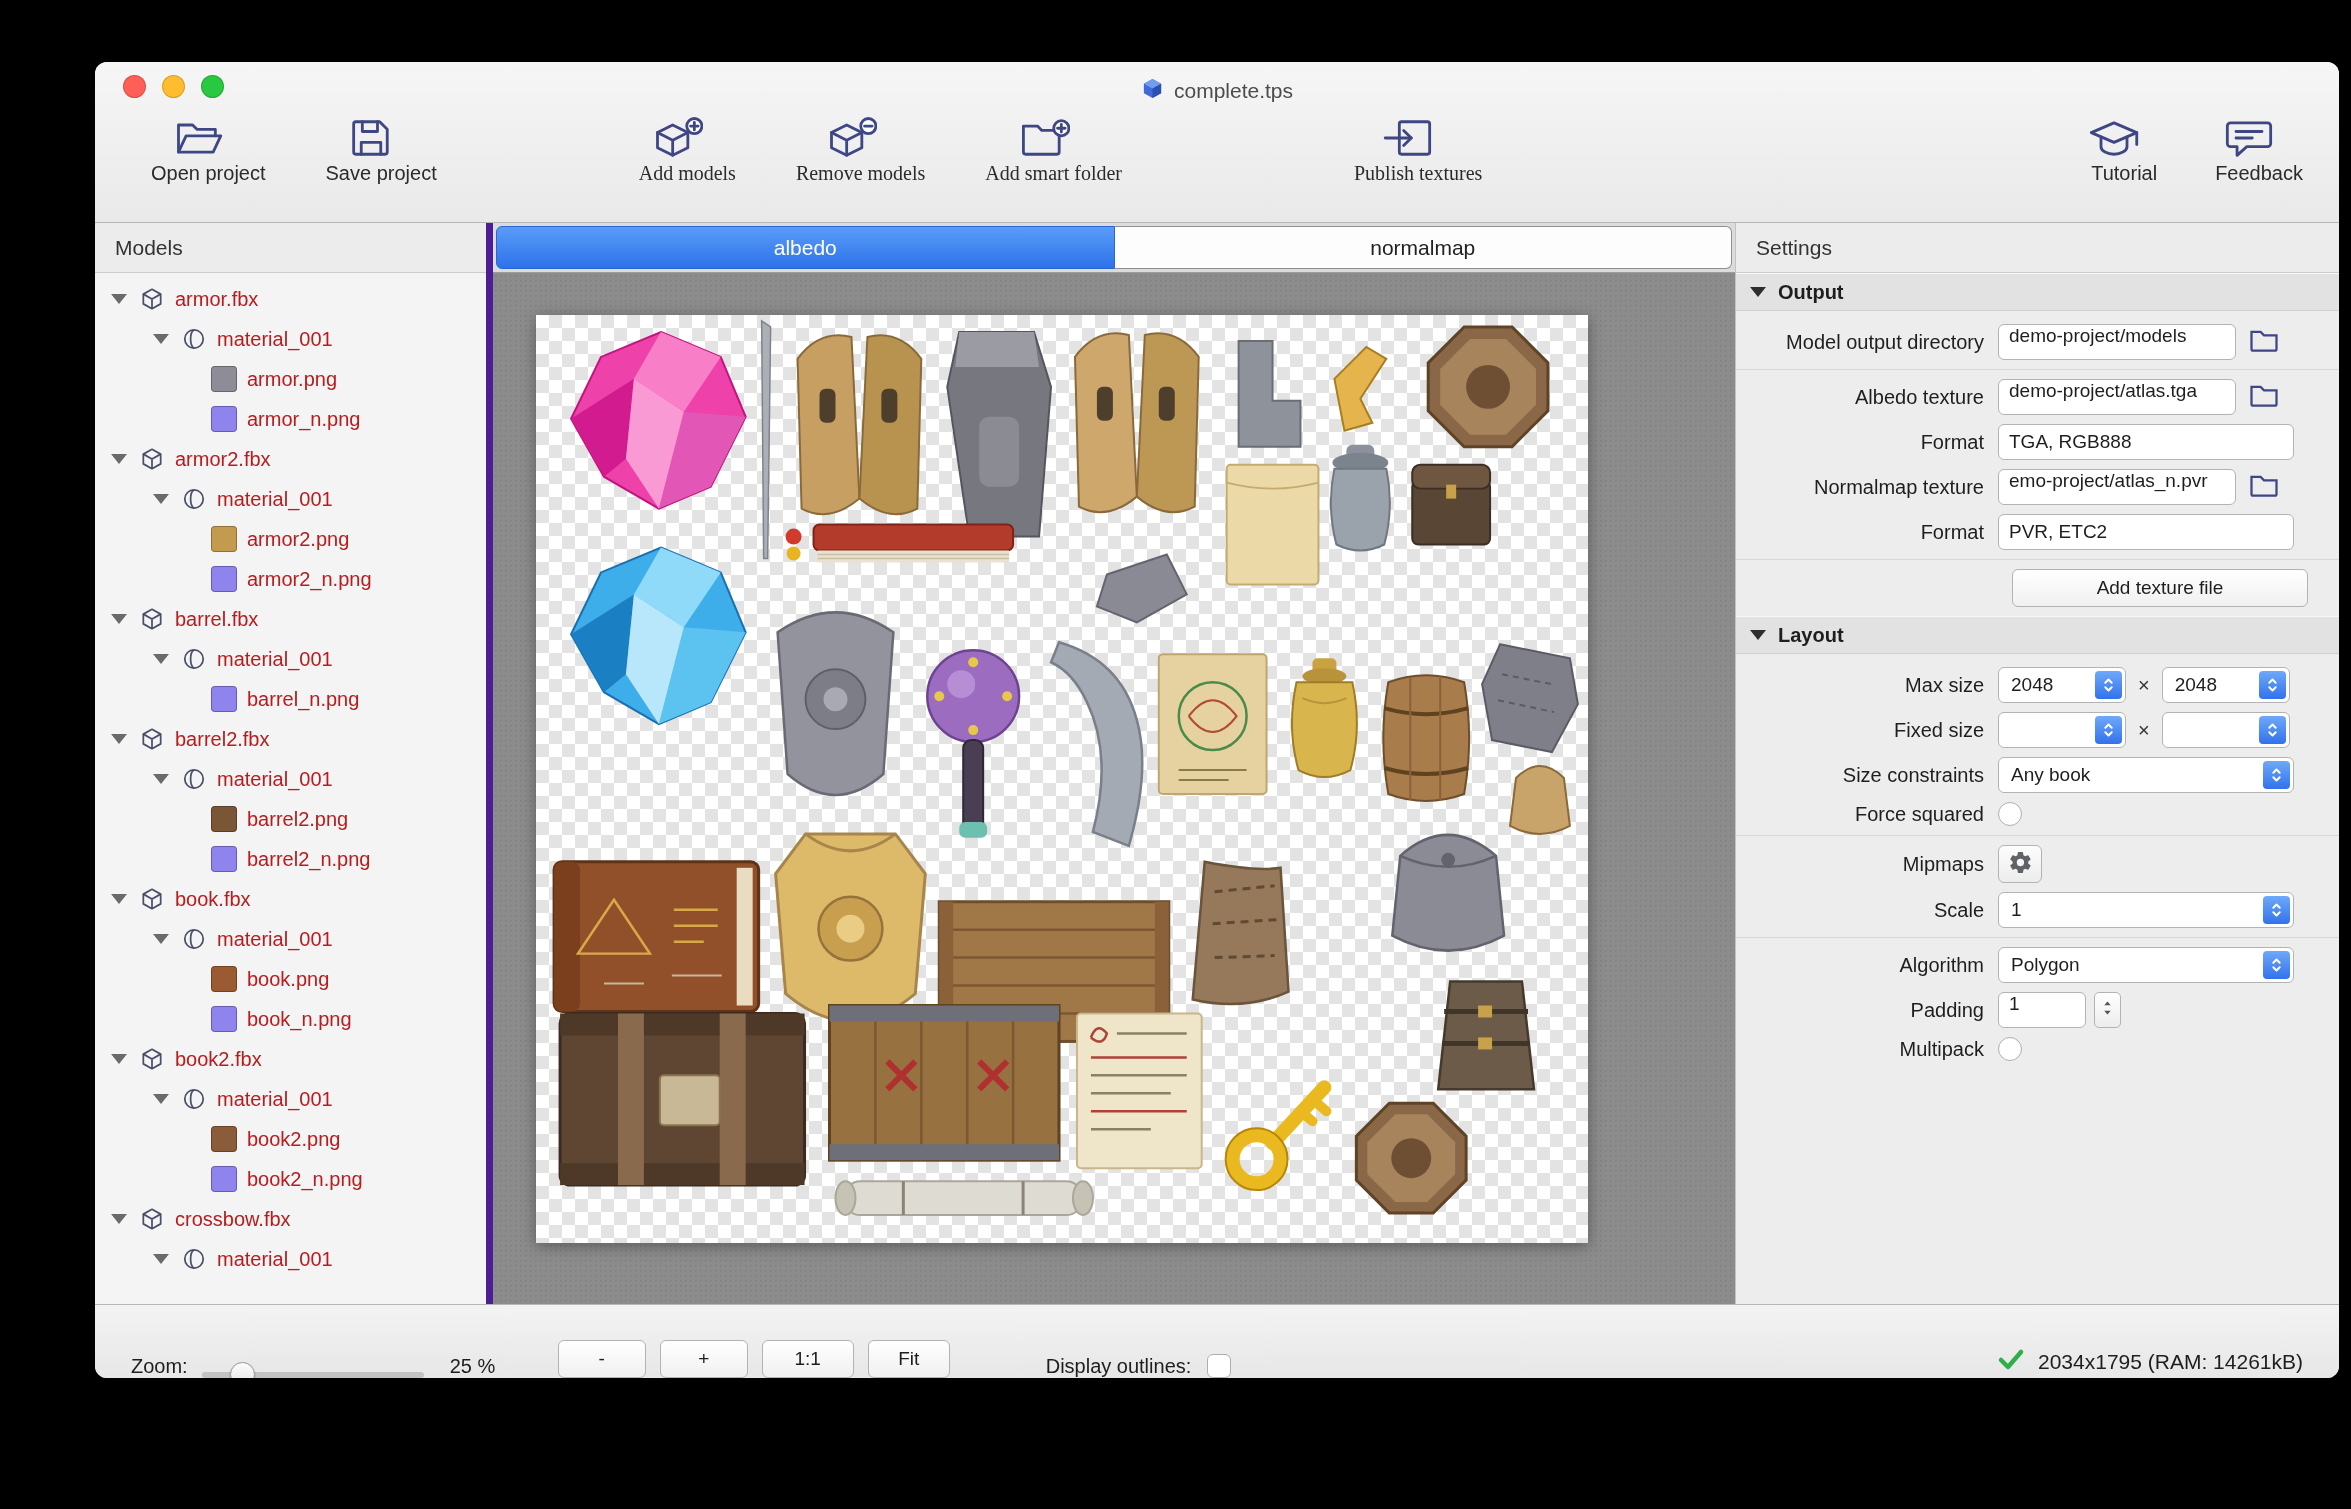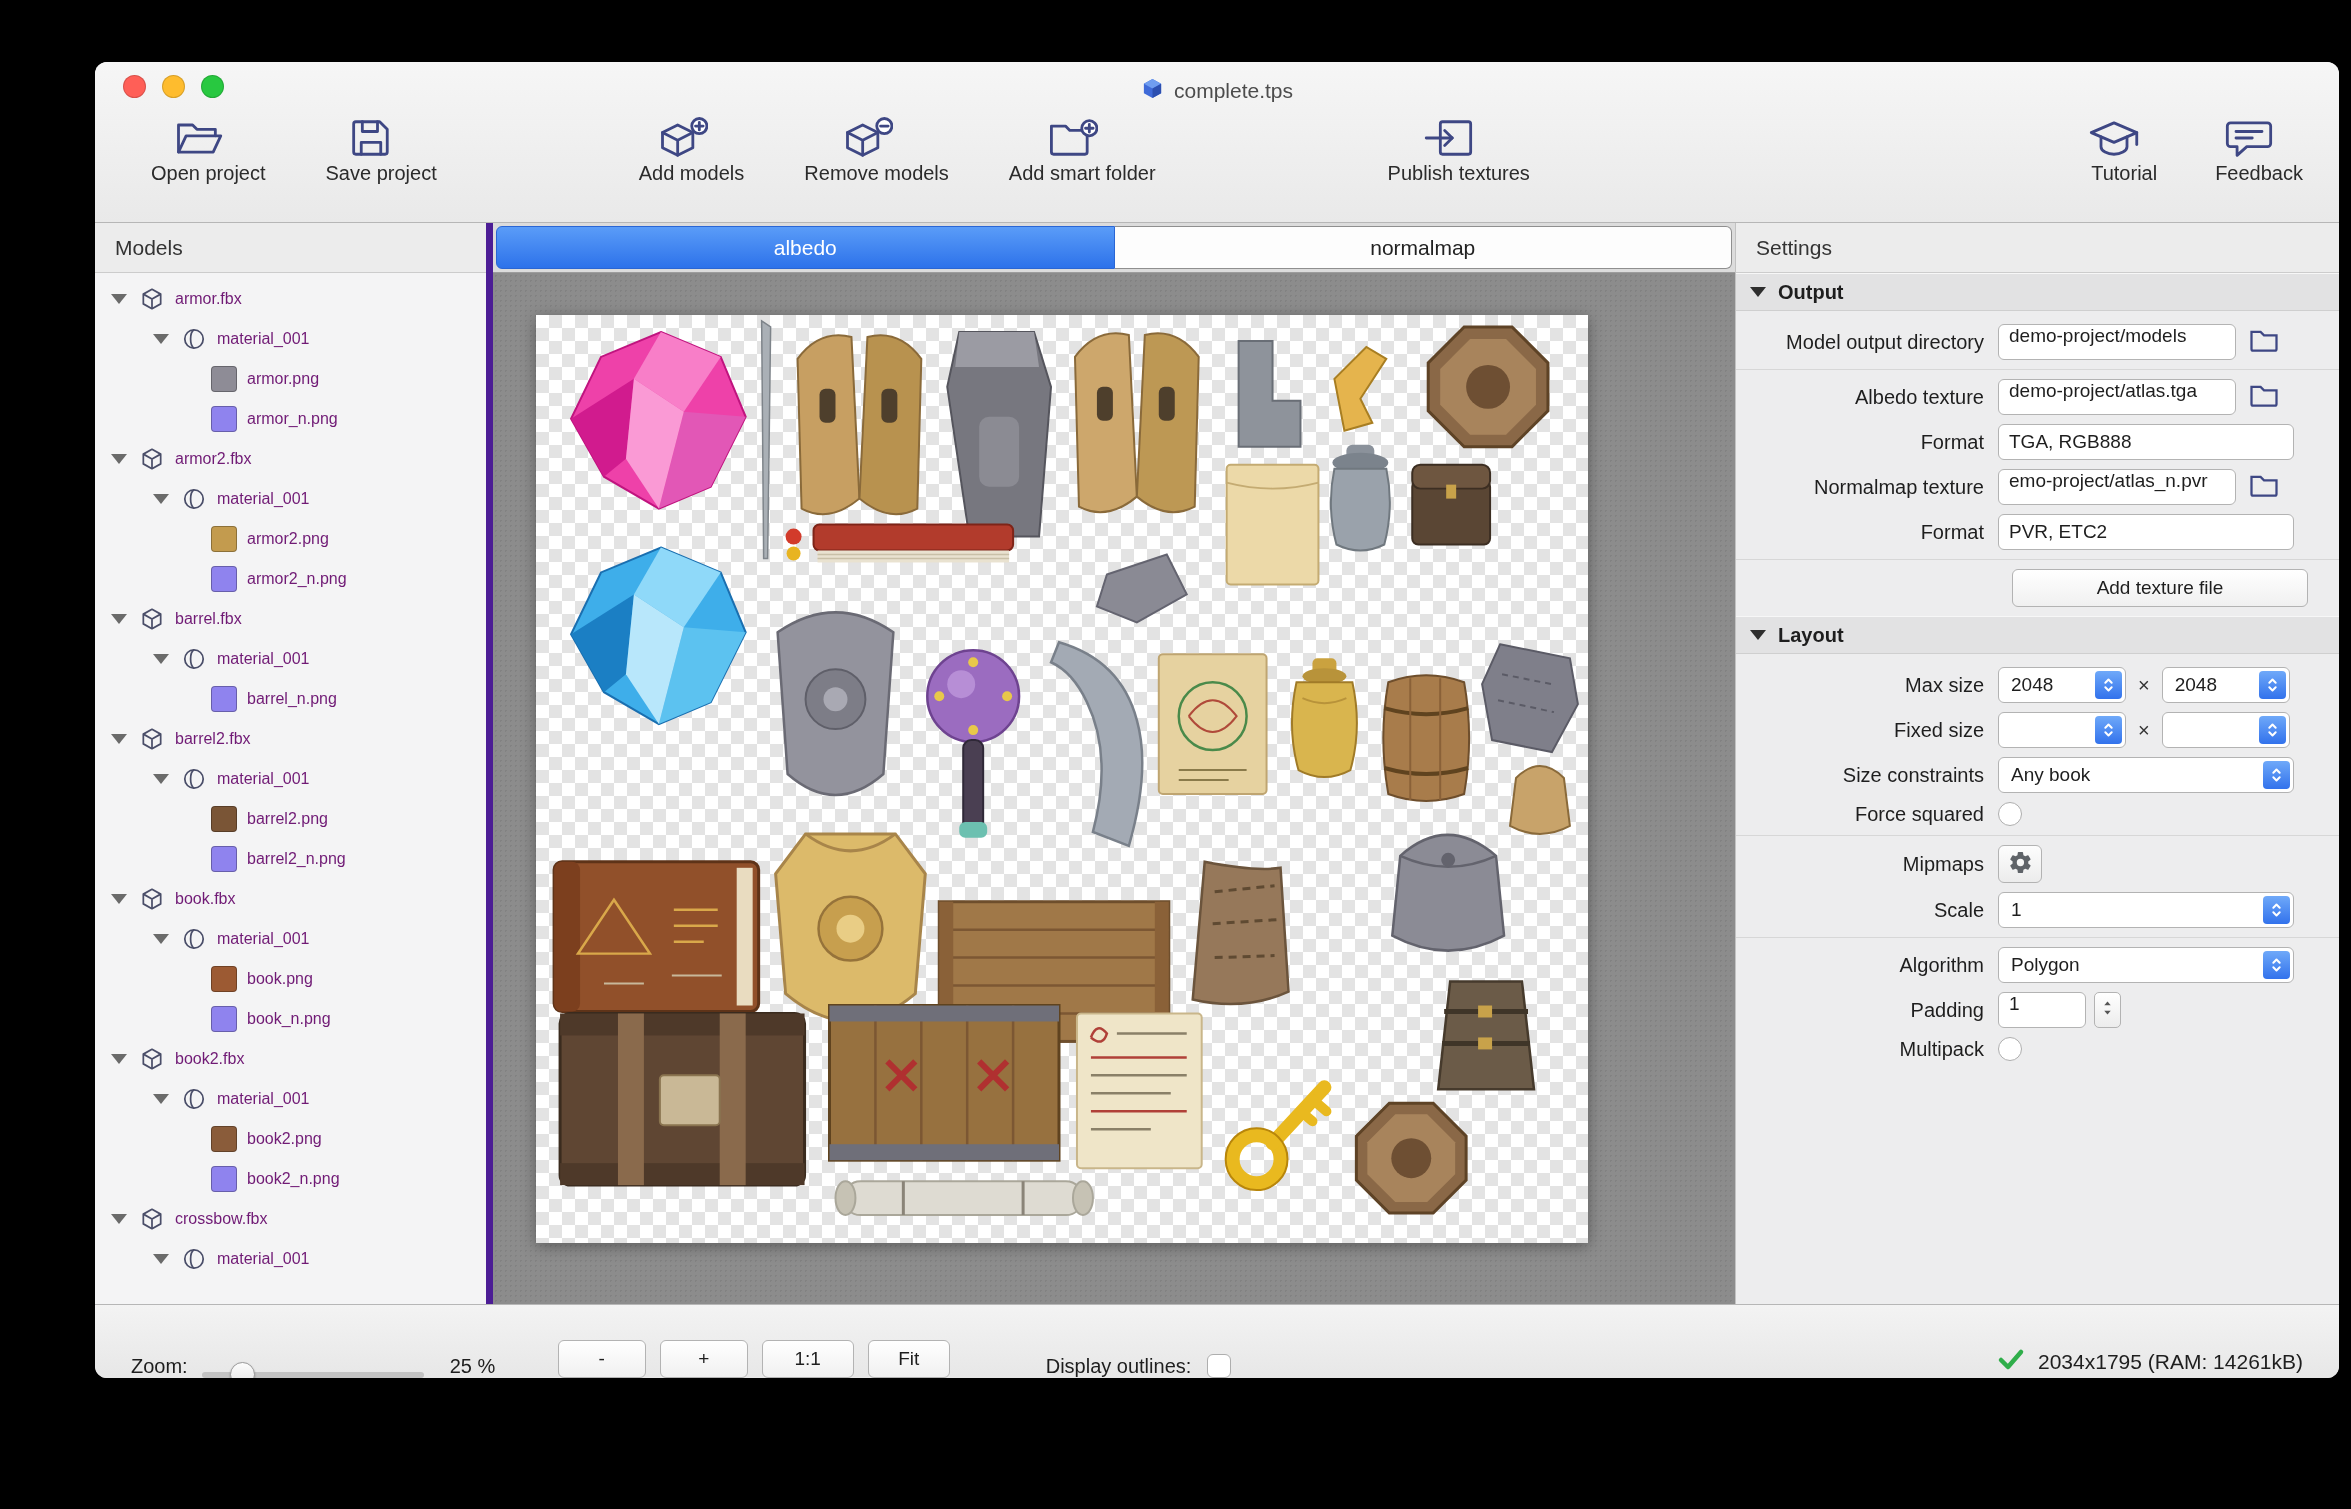--- a/index.html
+++ b/index.html
@@ -19,32 +19,32 @@
   }
   
   .chrome { background:linear-gradient(#f6f6f6,#e9e9e9); border-bottom:1px solid #b6b6b6; }
   .titlebar { height:48px; position:relative; display:flex; align-items:center; justify-content:center; }
   .traffic { position:absolute; left:28px; top:0; height:48px; display:flex; align-items:center; gap:16px; }
   .tl { width:23px; height:23px; border-radius:50%; border:1px solid rgba(0,0,0,.15); }
   .tl.red { background:#ff5f57; } .tl.yellow { background:#febc2e; } .tl.green { background:#28c840; }
   .title-wrap { display:flex; align-items:center; gap:10px; font-size:21px; color:#4c4c4c; font-weight:500; padding-top:10px; }
   .toolbar { height:112px; display:flex; align-items:flex-start; padding:4px 30px 0 30px; }
   .tb-group { display:flex; gap:28px; }
-  .tb-group + .tb-group { margin-left:170px; }
+  .tb-group + .tb-group { margin-left:170px;font-family:Liberation Serif, serif; }
   .tb-group.publish { margin-left:200px; }
   .tb-right { margin-left:auto; display:flex; gap:26px; }
   .tb-item { display:flex; flex-direction:column; align-items:center; gap:2px; padding:2px 6px; cursor:default; }
   .tb-item .tb-icon svg { display:block; }
   .tb-item .tb-label { font-size:20px; color:#2b2b2b; white-space:nowrap;margin-left:20px; }
   
   .main { flex:1; display:flex; min-height:0; }
   .left-panel { width:398px; flex:none; background:#f4f4f5; border-right:7px solid #4c1d95; display:flex; flex-direction:column; }
   .panel-header { height:50px; flex:none; border-bottom:1px solid #cccccc; background:#ececec; display:flex; align-items:center; padding:0 20px; font-size:21px; color:#333; }
   .tree { flex:1; overflow:hidden; padding-top:6px; }
-  .tree-row { height:40px; display:flex; align-items:center; font-size:16px; color:#701a75; }
+  .tree-row { height:40px; display:flex; align-items:center; font-size:20px; color:#b91c1c; }
   .tree-row.model { padding-left:16px; }
   .tree-row.material { padding-left:58px; }
   .tree-row.texture { padding-left:116px; }
   .disclosure { width:0; height:0; border-left:8px solid transparent; border-right:8px solid transparent; border-top:10px solid #6a6a6a; margin-right:12px; flex:none; }
   .tree-ic { margin-right:10px; display:inline-flex; flex:none; }
   .thumb { width:26px; height:26px; border-radius:4px; margin-right:10px; border:1px solid rgba(0,0,0,.28); flex:none; }
   
   .center { flex:1; display:flex; flex-direction:column; border-right:1px solid #c2c2c2; min-width:0; }
   .tabs { height:50px; flex:none; display:flex; background:#dcdcdc; border-bottom:1px solid #9c9c9c; padding:3px; }
   .tab { flex:1; display:flex; align-items:center; justify-content:center; font-size:21px; border:1px solid #8f8f8f; background:#fdfdfd; color:#222; }

